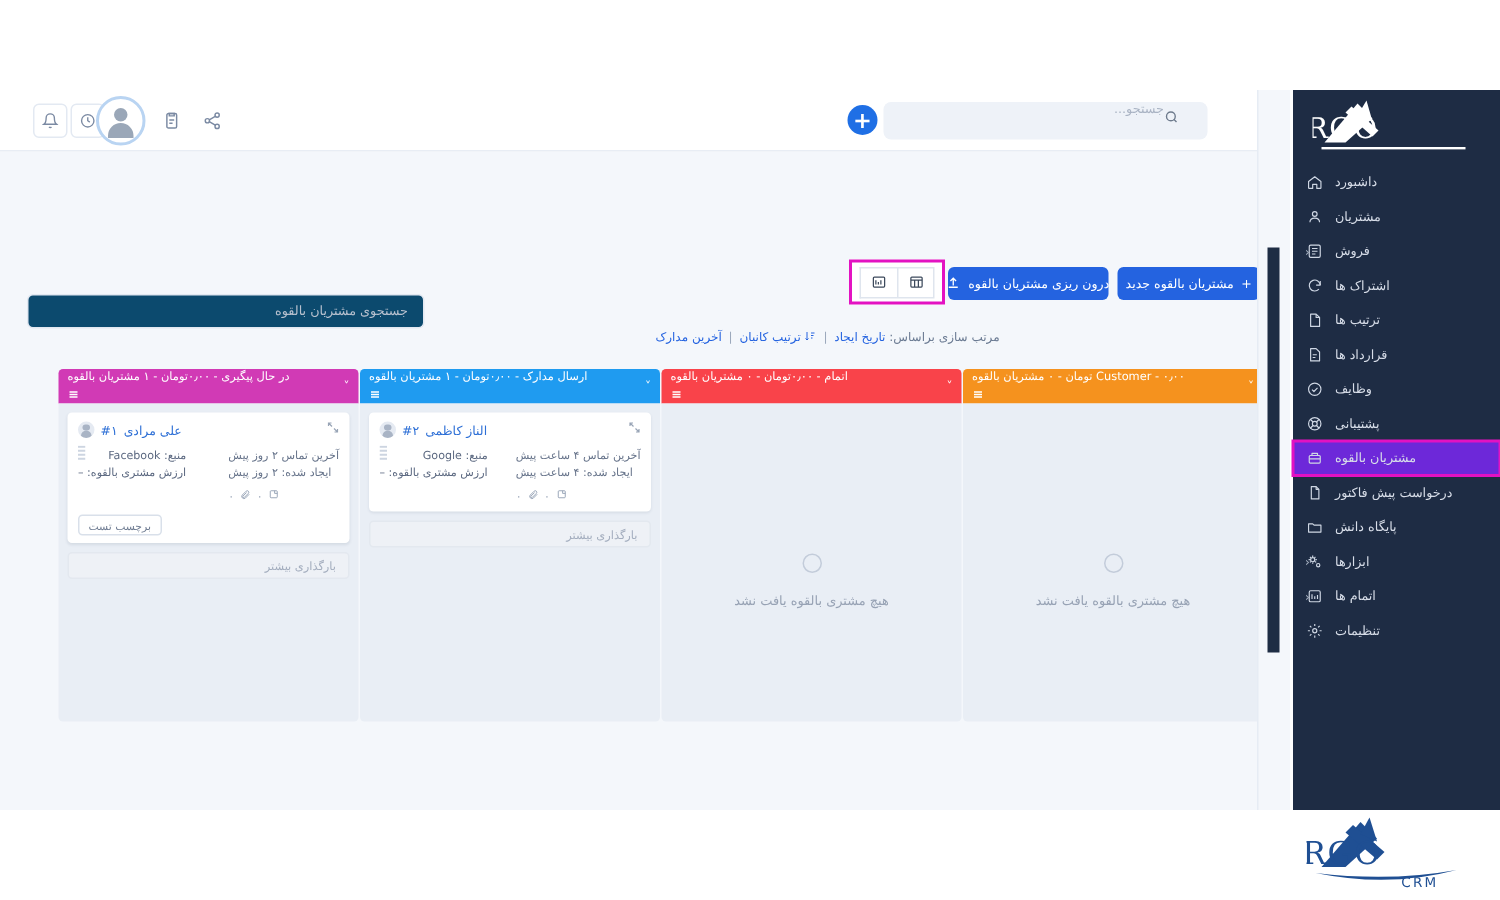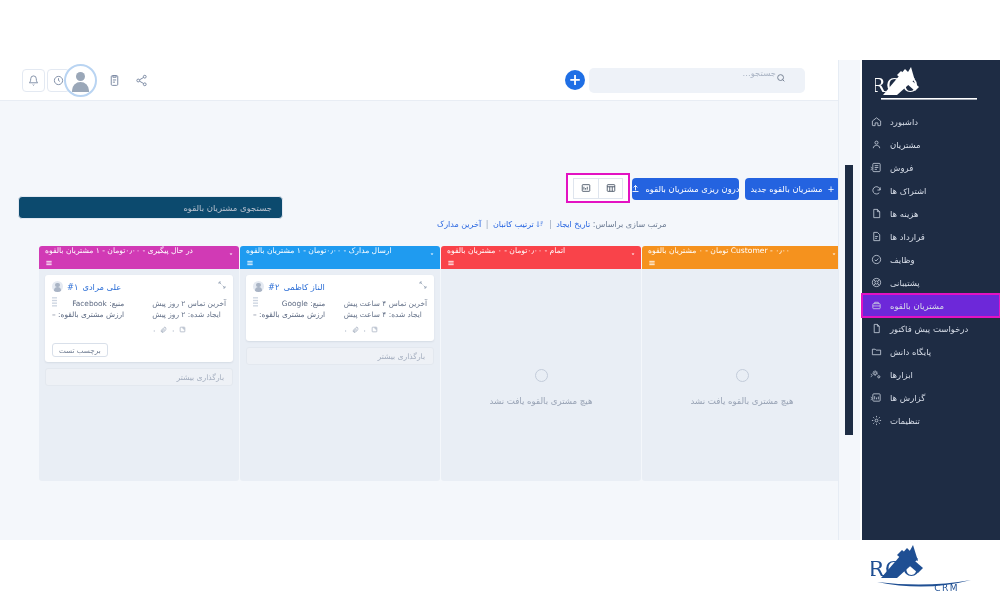--- a/index.html
+++ b/index.html
@@ -549,21 +549,21 @@
           </span>
           <span class="mi-label">اشتراک ها</span>
         </div>
         <div class="menu-item">
           <span class="mi-icon">
             <svg width="11" height="11" viewBox="0 0 24 24" fill="none" stroke="currentColor" stroke-width="1.7" stroke-linejoin="round">
               <path d="M6 3h8l5 5v13H6z"></path>
               <path d="M14 3v5h5"></path>
             </svg>
           </span>
-          <span class="mi-label">هزینه ها</span>
+          <span class="mi-label">ترتیب ها</span>
         </div>
         <div class="menu-item">
           <span class="mi-icon">
             <svg width="11" height="11" viewBox="0 0 24 24" fill="none" stroke="currentColor" stroke-width="1.7" stroke-linejoin="round">
               <path d="M6 3h8l5 5v13H6z"></path>
               <path d="M9 12h6M9 16h4"></path>
             </svg>
           </span>
           <span class="mi-label">قرارداد ها</span>
         </div>
@@ -623,21 +623,21 @@
           <span class="mi-label">ابزارها</span>
           <span class="mi-caret">‹</span>
         </div>
         <div class="menu-item">
           <span class="mi-icon">
             <svg width="11" height="11" viewBox="0 0 24 24" fill="none" stroke="currentColor" stroke-width="1.7" stroke-linejoin="round">
               <rect x="4" y="4" width="16" height="16" rx="2"></rect>
               <path d="M8 16V9M12 16v-4M16 16v-6"></path>
             </svg>
           </span>
-          <span class="mi-label">گزارش ها</span>
+          <span class="mi-label">اتمام ها</span>
           <span class="mi-caret">‹</span>
         </div>
         <div class="menu-item">
           <span class="mi-icon">
             <svg width="11" height="11" viewBox="0 0 24 24" fill="none" stroke="currentColor" stroke-width="1.7" stroke-linejoin="round">
               <circle cx="12" cy="12" r="3"></circle>
               <path d="M12 2v3M12 19v3M2 12h3M19 12h3M4.9 4.9l2.2 2.2M16.9 16.9l2.2 2.2M19.1 4.9l-2.2 2.2M7.1 16.9l-2.2 2.2"></path>
             </svg>
           </span>
           <span class="mi-label">تنظیمات</span>

